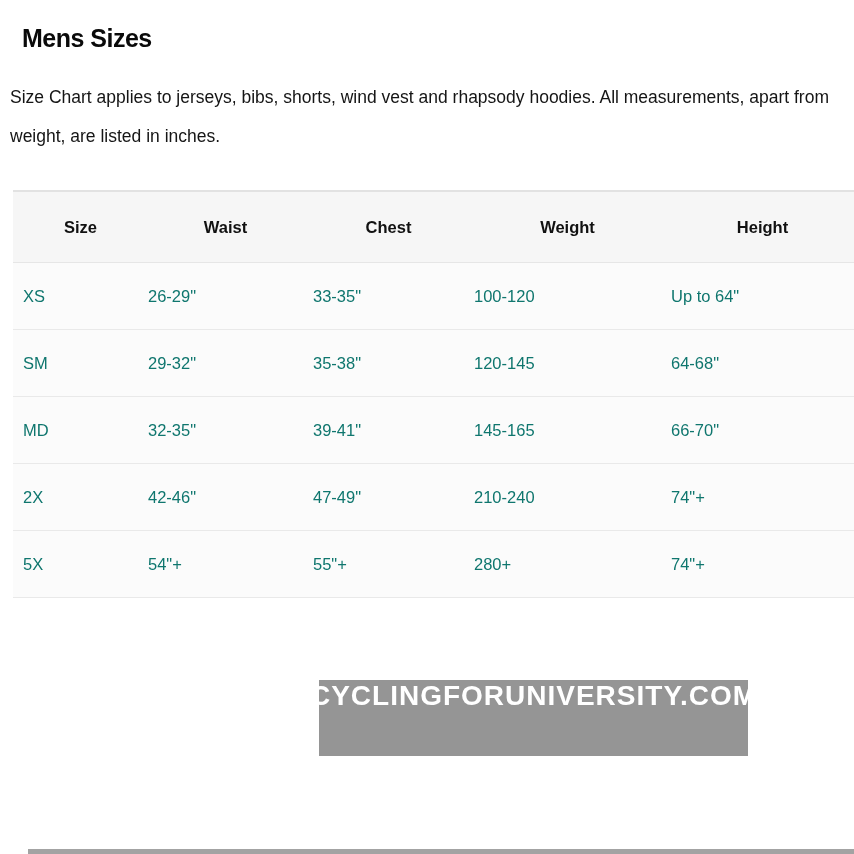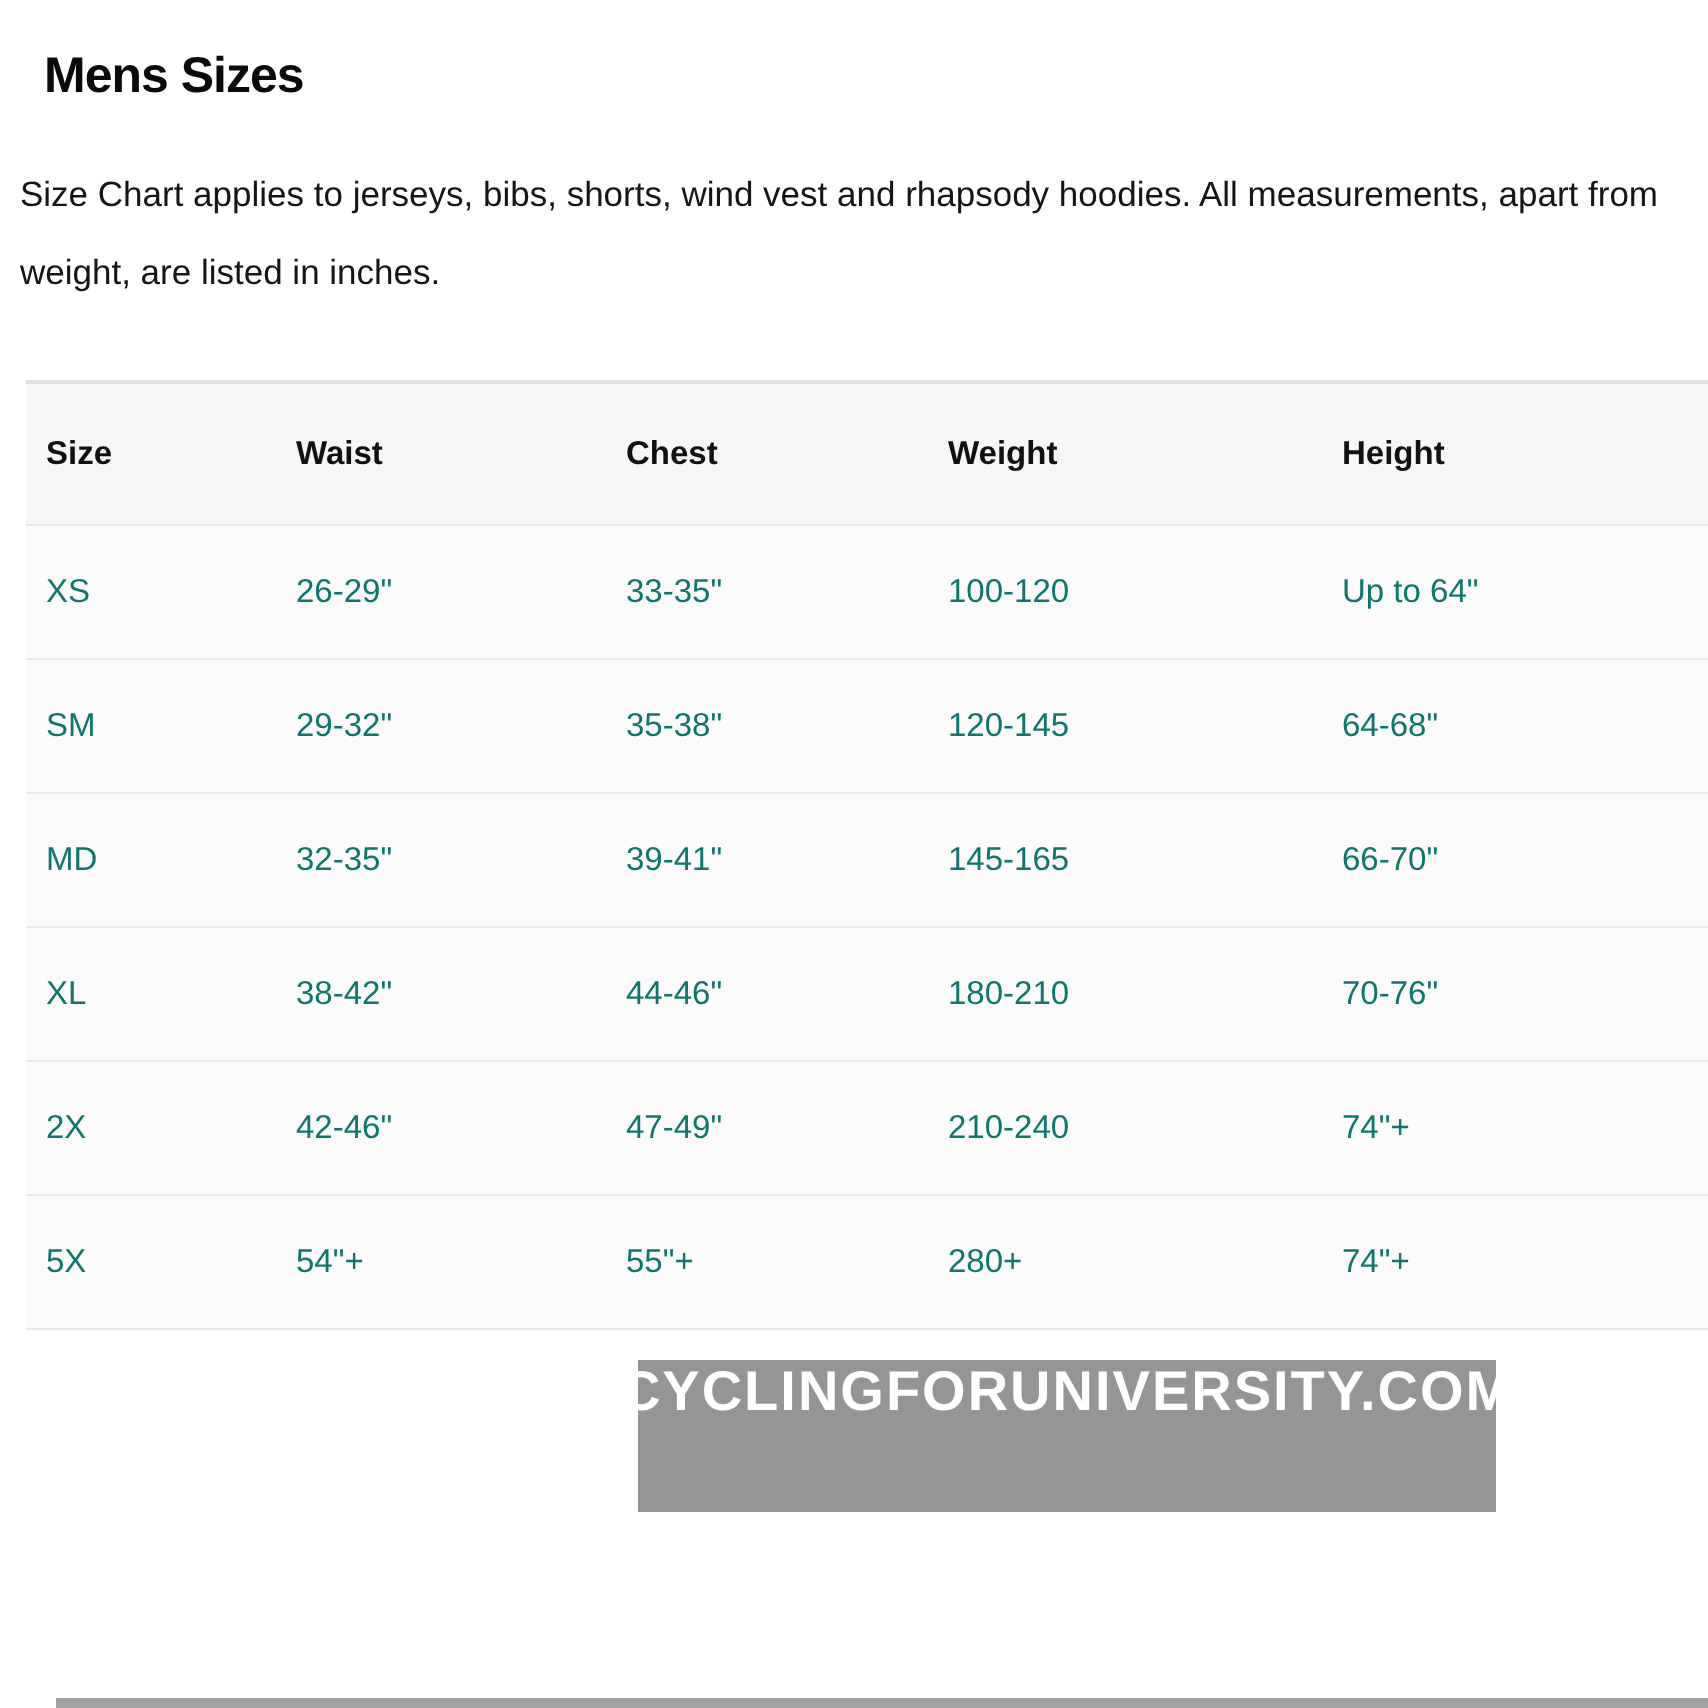--- a/index.html
+++ b/index.html
@@ -49,21 +49,21 @@
     width: 841px;
   }
   table.size-table col.c-size   { width: 125px; }
   table.size-table col.c-waist  { width: 165px; }
   table.size-table col.c-chest  { width: 161px; }
   table.size-table col.c-weight { width: 197px; }
   table.size-table col.c-height { width: 193px; }
   table.size-table thead th {
     background: #f6f6f6;
     height: 70px;
-    text-align: left;
+    text-align: center;
     vertical-align: middle;
     padding: 0 0 0 10px;
     font-size: 16.5px;
     font-weight: 700;
     color: #111111;
     border-bottom: 1px solid #e6e6e6;
   }
   table.size-table tbody td {
     background: #fbfbfb;
     height: 66px;
@@ -144,27 +144,20 @@
         <td>64-68"</td>
       </tr>
       <tr>
         <td>MD</td>
         <td>32-35"</td>
         <td>39-41"</td>
         <td>145-165</td>
         <td>66-70"</td>
       </tr>
       <tr>
-        <td>XL</td>
-        <td>38-42"</td>
-        <td>44-46"</td>
-        <td>180-210</td>
-        <td>70-76"</td>
-      </tr>
-      <tr>
         <td>2X</td>
         <td>42-46"</td>
         <td>47-49"</td>
         <td>210-240</td>
         <td>74"+</td>
       </tr>
       <tr>
         <td>5X</td>
         <td>54"+</td>
         <td>55"+</td>

